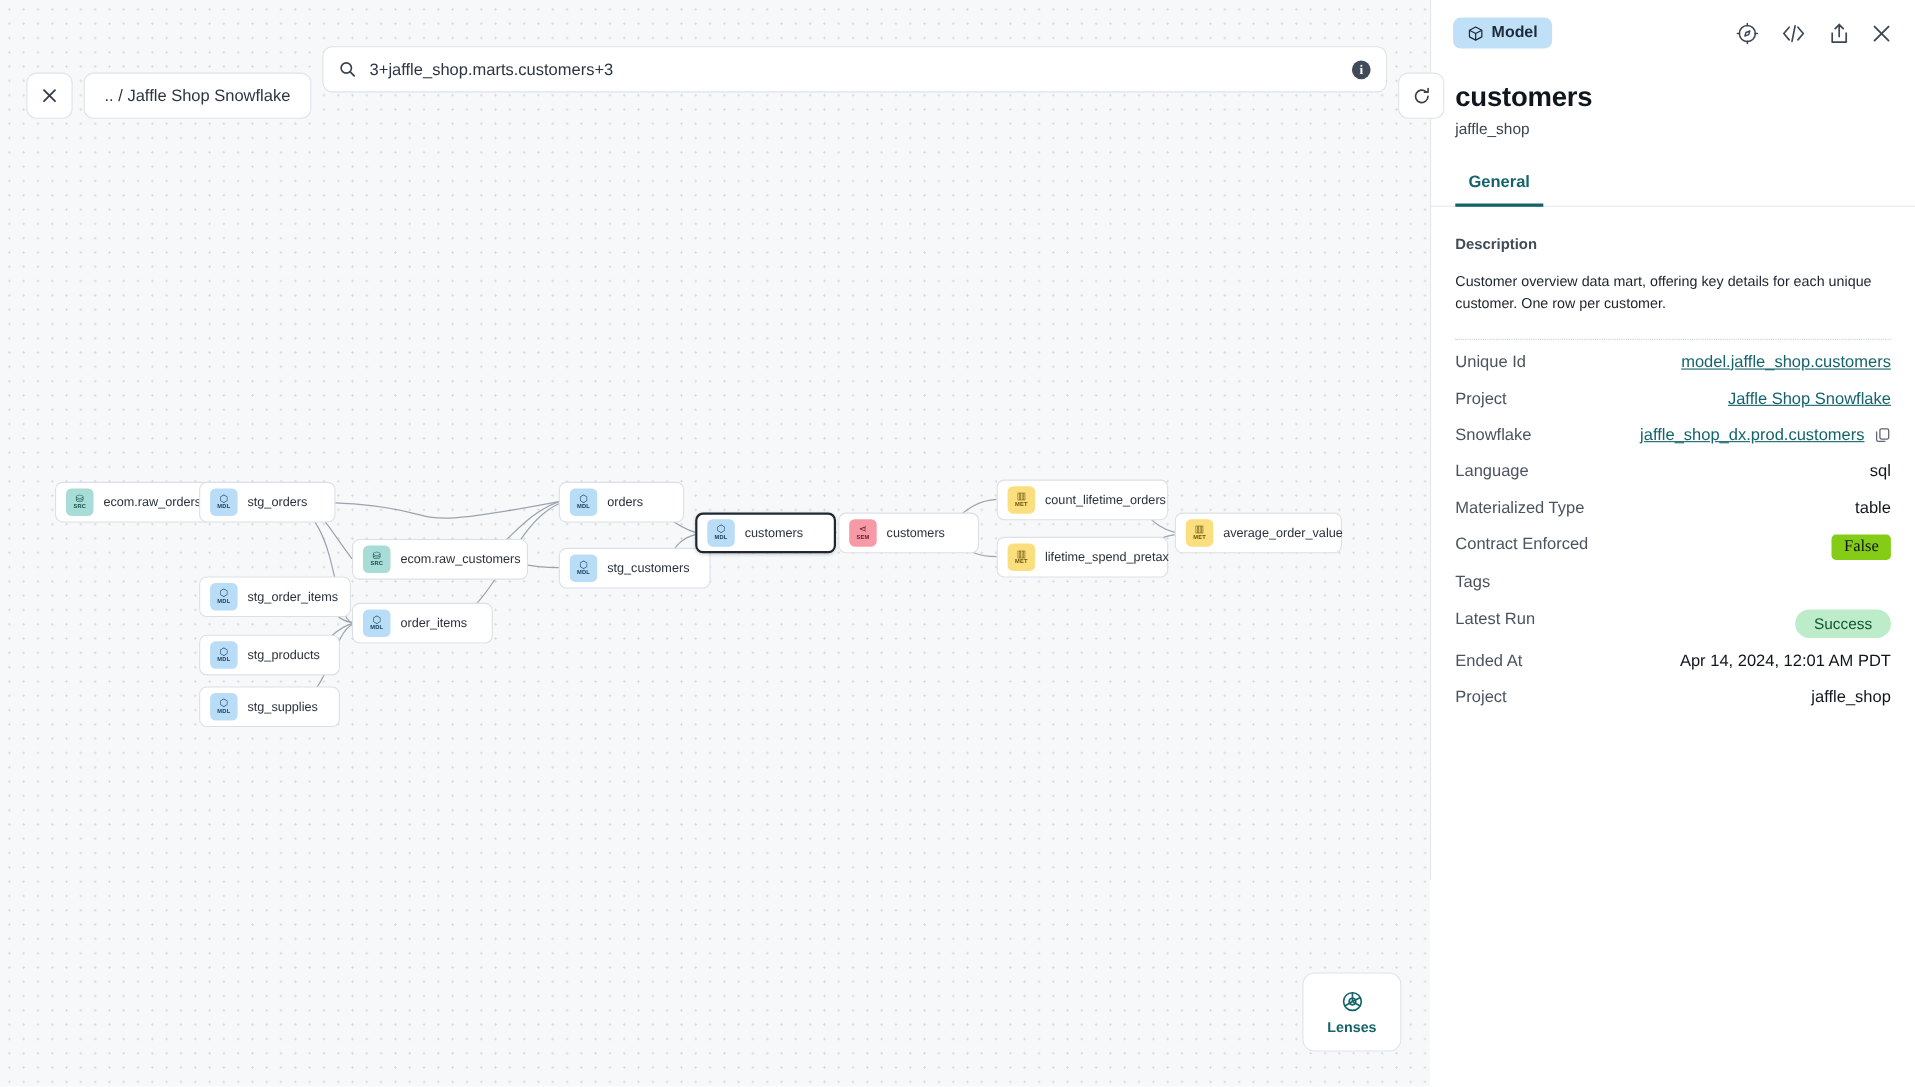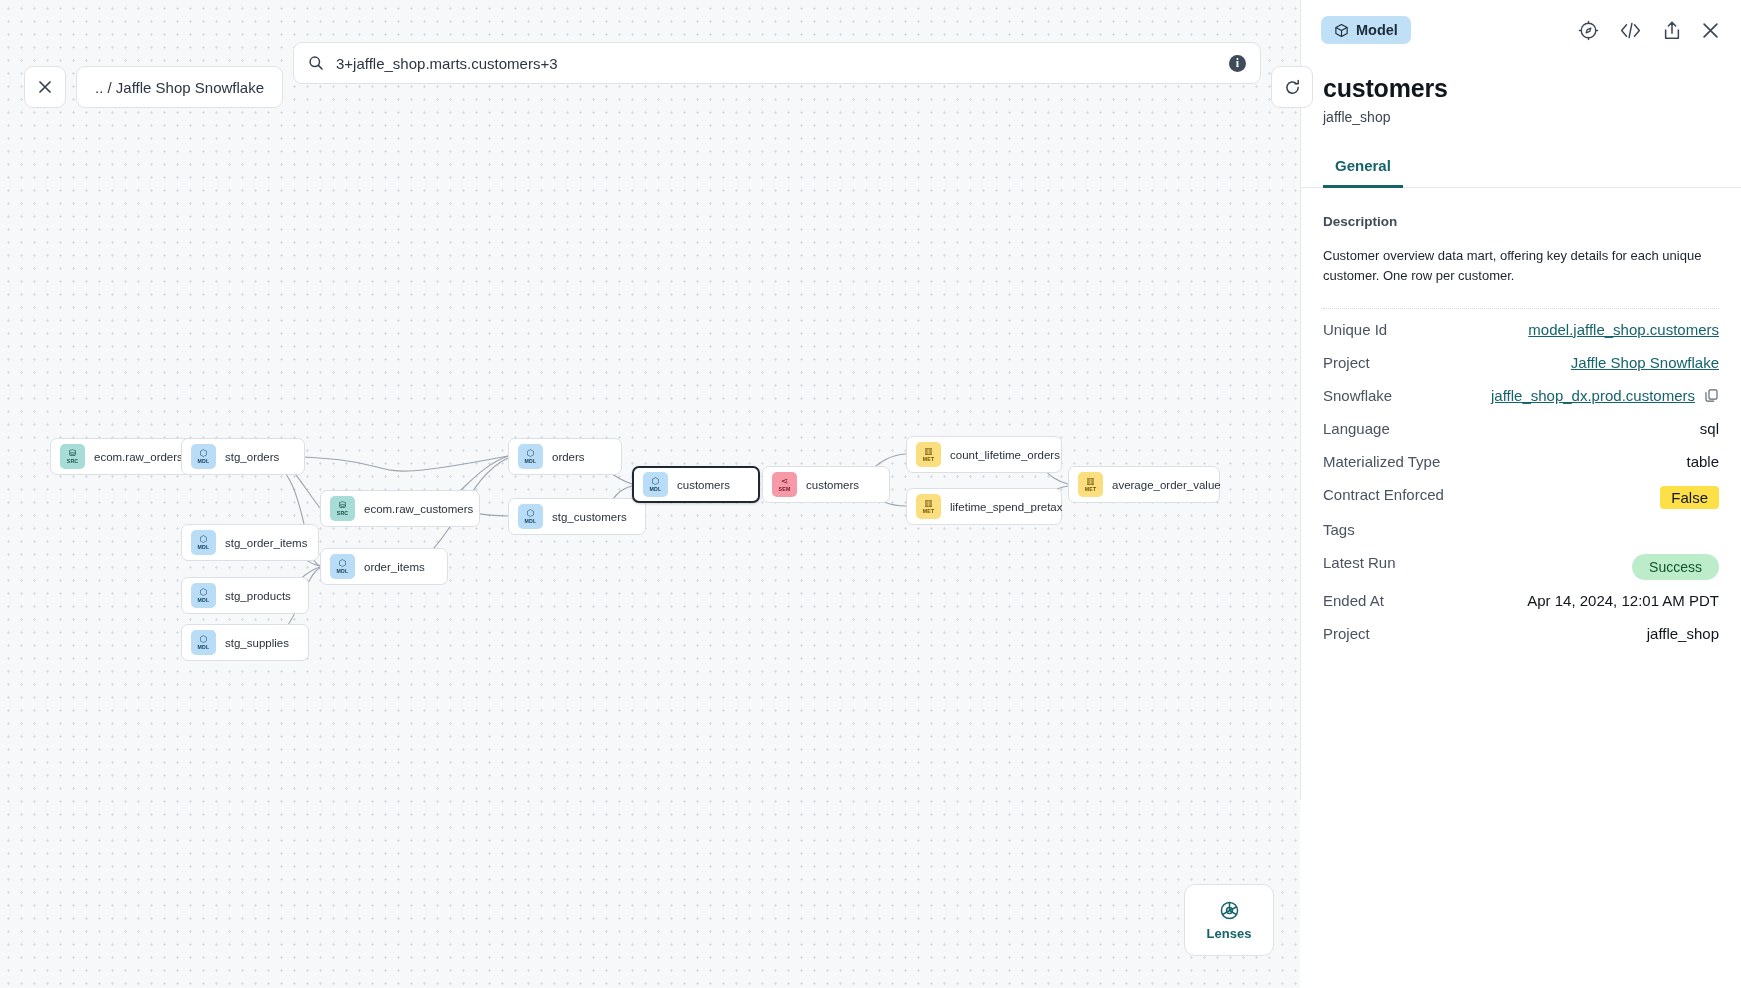--- a/index.html
+++ b/index.html
@@ -111,21 +111,21 @@
   .desc { font-size: 13px; color: #1b232c; line-height: 1.52; margin-top: 17px; }
   .divider { border-top: 1px dotted #ccd3da; margin: 22px 0 6px 0; }
 
   .row {
     display: flex; align-items: flex-start; justify-content: space-between;
     min-height: 33px; padding: 6px 0; gap: 14px;
   }
   .row .k { font-size: 15px; color: #4a535e; white-space: nowrap; }
   .row .v { font-size: 15px; color: #10161d; text-align: right; }
   .row .v.link { color: #14636b; text-decoration: underline; cursor: pointer; }
-  .row .v.chip { background: #fde047; padding: 3px 11px; border-radius: 4px; }
+  .row .v.chip { background: #84cc16; padding: 3px 11px; border-radius: 4px; font-family: Liberation Serif, serif; }
   .row .v.success {
     background: #bdeccb; color: #13552a; padding: 5px 17px;
     border-radius: 13px; font-size: 14px;
   }
   .vwrap { display: flex; align-items: center; gap: 9px; }
   .copy-ico { cursor: pointer; color: #5c6672; display: flex; }
 </style>
 </head>
 <body>
 

